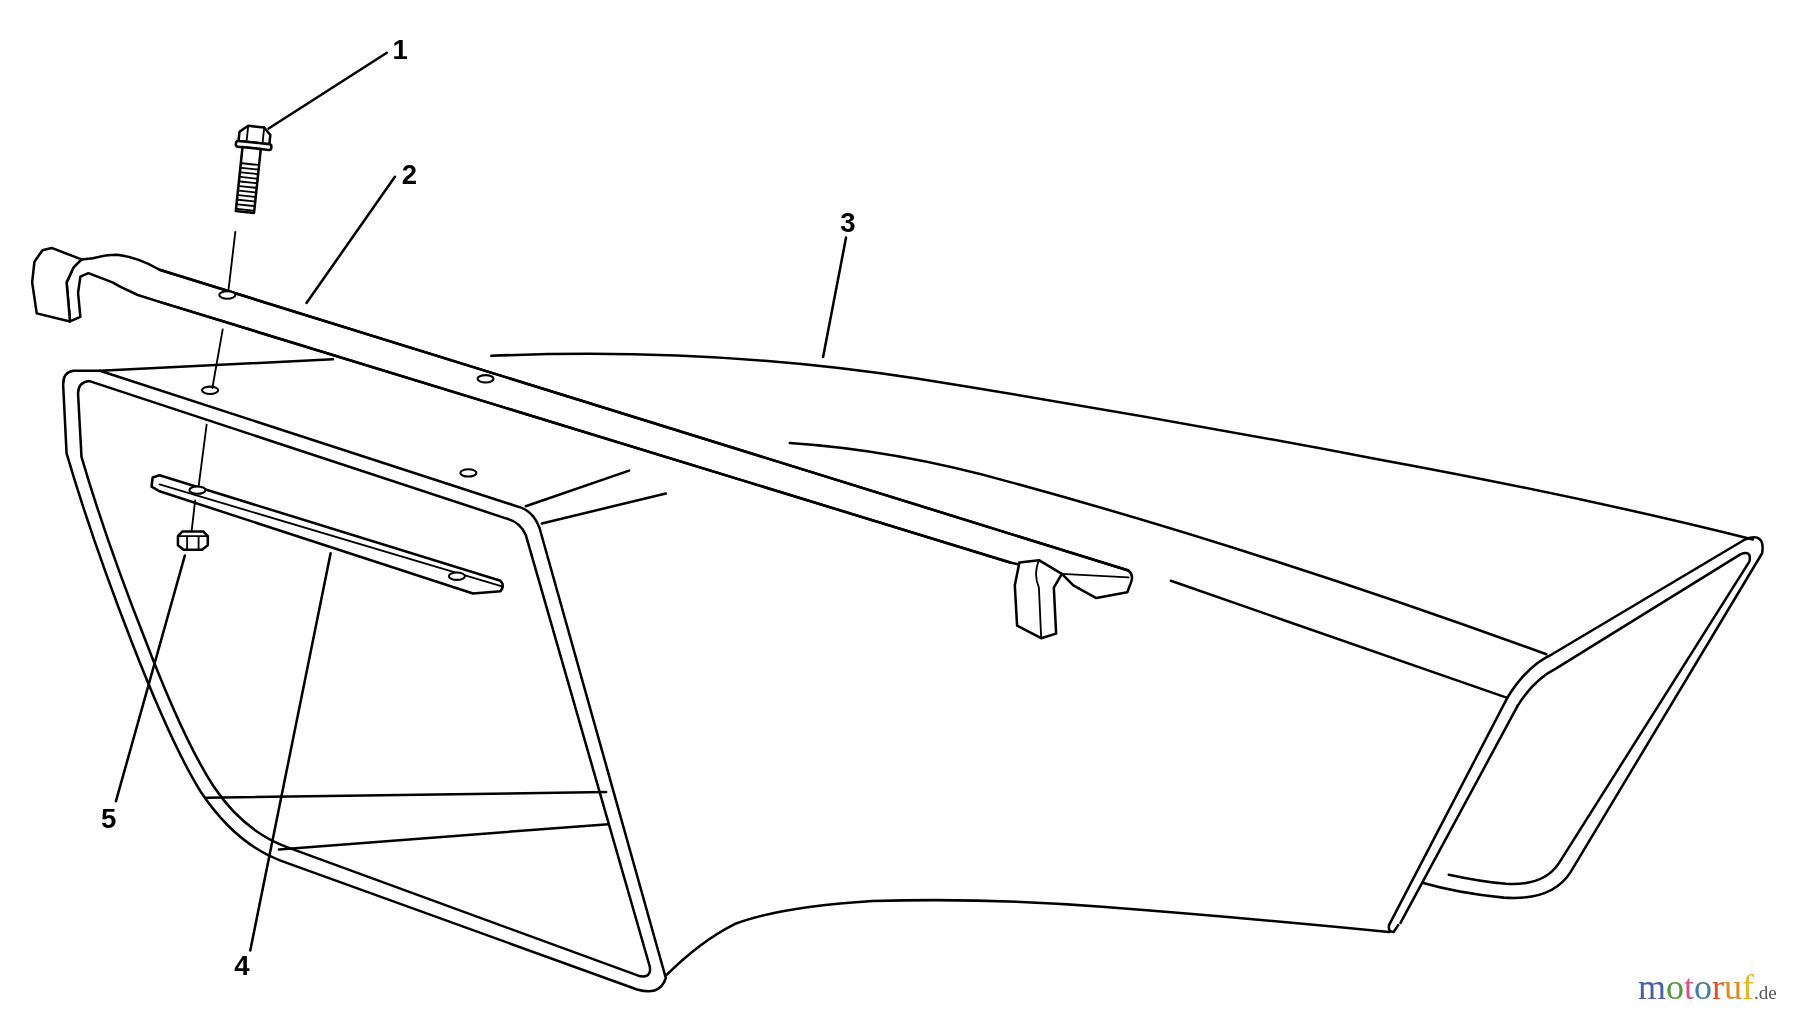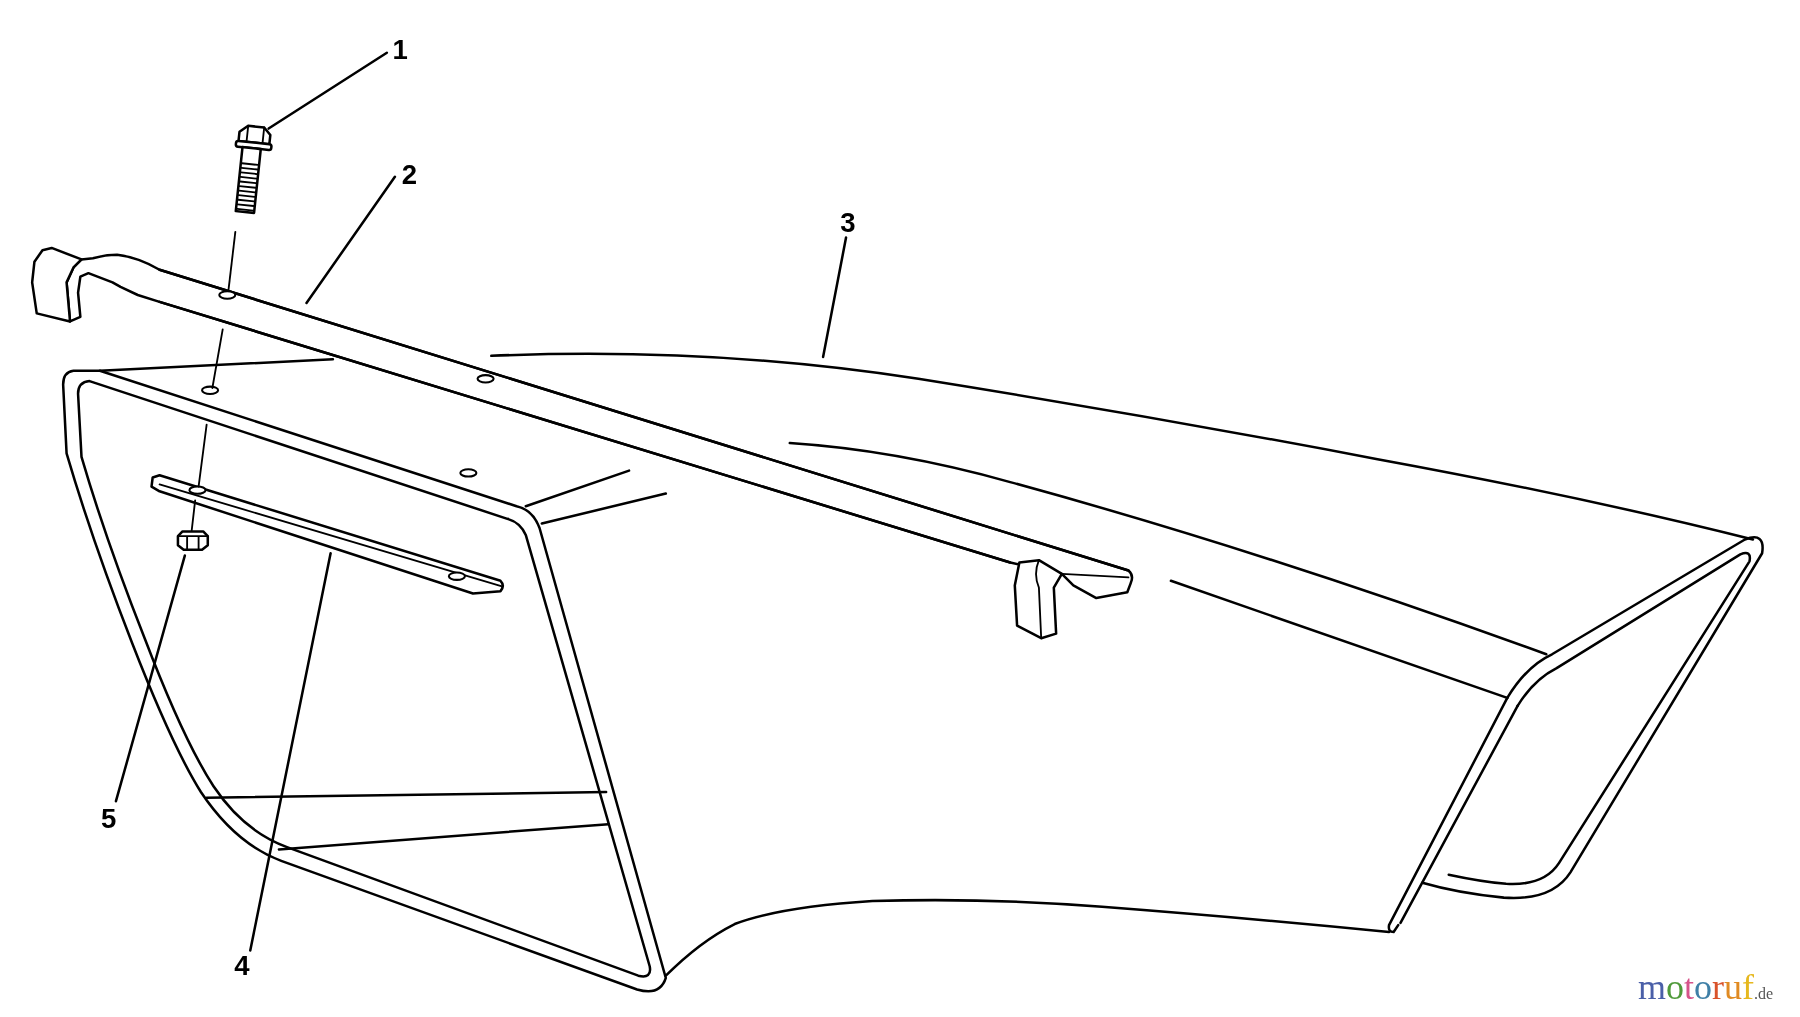--- a/index.html
+++ b/index.html
@@ -5,21 +5,21 @@
   html, body { margin: 0; padding: 0; background: #ffffff; }
   body { width: 1800px; height: 1017px; position: relative; overflow: hidden; font-family: "Liberation Sans", sans-serif; }
   #diagram { position: absolute; left: 0; top: 0; width: 1800px; height: 1017px; }
   .ln { fill: none; stroke: #000; stroke-width: 2.2; stroke-linecap: round; stroke-linejoin: round; }
   .thin { fill: none; stroke: #000; stroke-width: 1.6; stroke-linecap: round; stroke-linejoin: round; }
   .fill-w { fill: #fff; stroke: #000; stroke-width: 2.2; stroke-linejoin: round; }
   .hole { fill: #fff; stroke: #000; stroke-width: 1.8; }
   .callout { font-family: "Liberation Sans", sans-serif; font-weight: bold; font-size: 24px; fill: #000; }
   .watermark { position: absolute; left: 1638px; top: 966px; font-family: "Liberation Serif", serif; font-size: 36px; letter-spacing: 0px; white-space: nowrap; }
   .watermark span { display: inline-block; }
-  .watermark .tld { font-size: 16px; color: #555; }
+  .watermark .tld { font-size: 19px; color: #555; }
 </style>
 </head>
 <body>
 
 <svg id="diagram" viewBox="0 0 1568 886" preserveAspectRatio="none" xmlns="http://www.w3.org/2000/svg">
 
   <g>
 
     <path class="ln" d="M 428,310 Q 620,302 800,330 Q 1000,362 1200,400 Q 1380,433 1527,470"></path>
 

